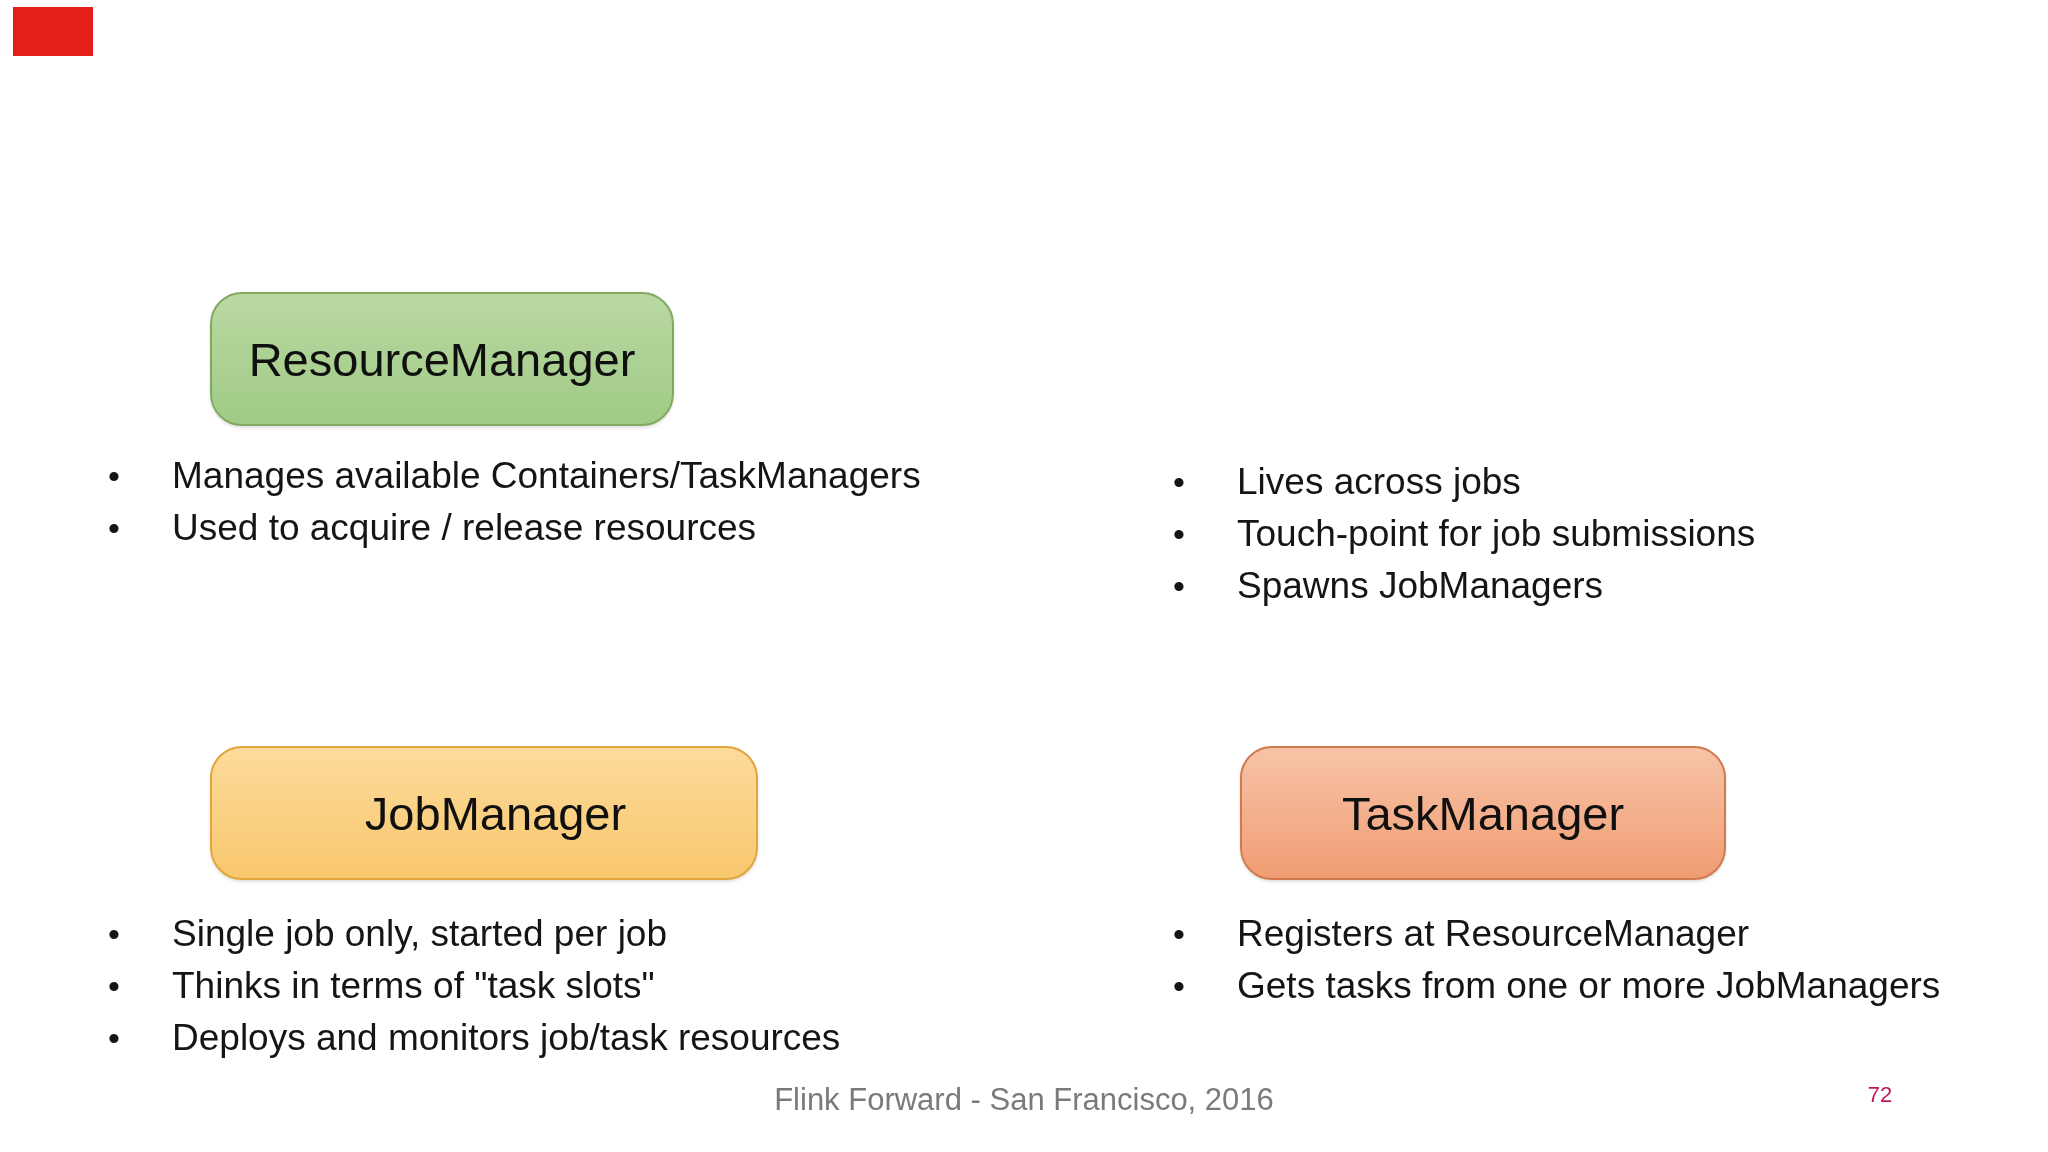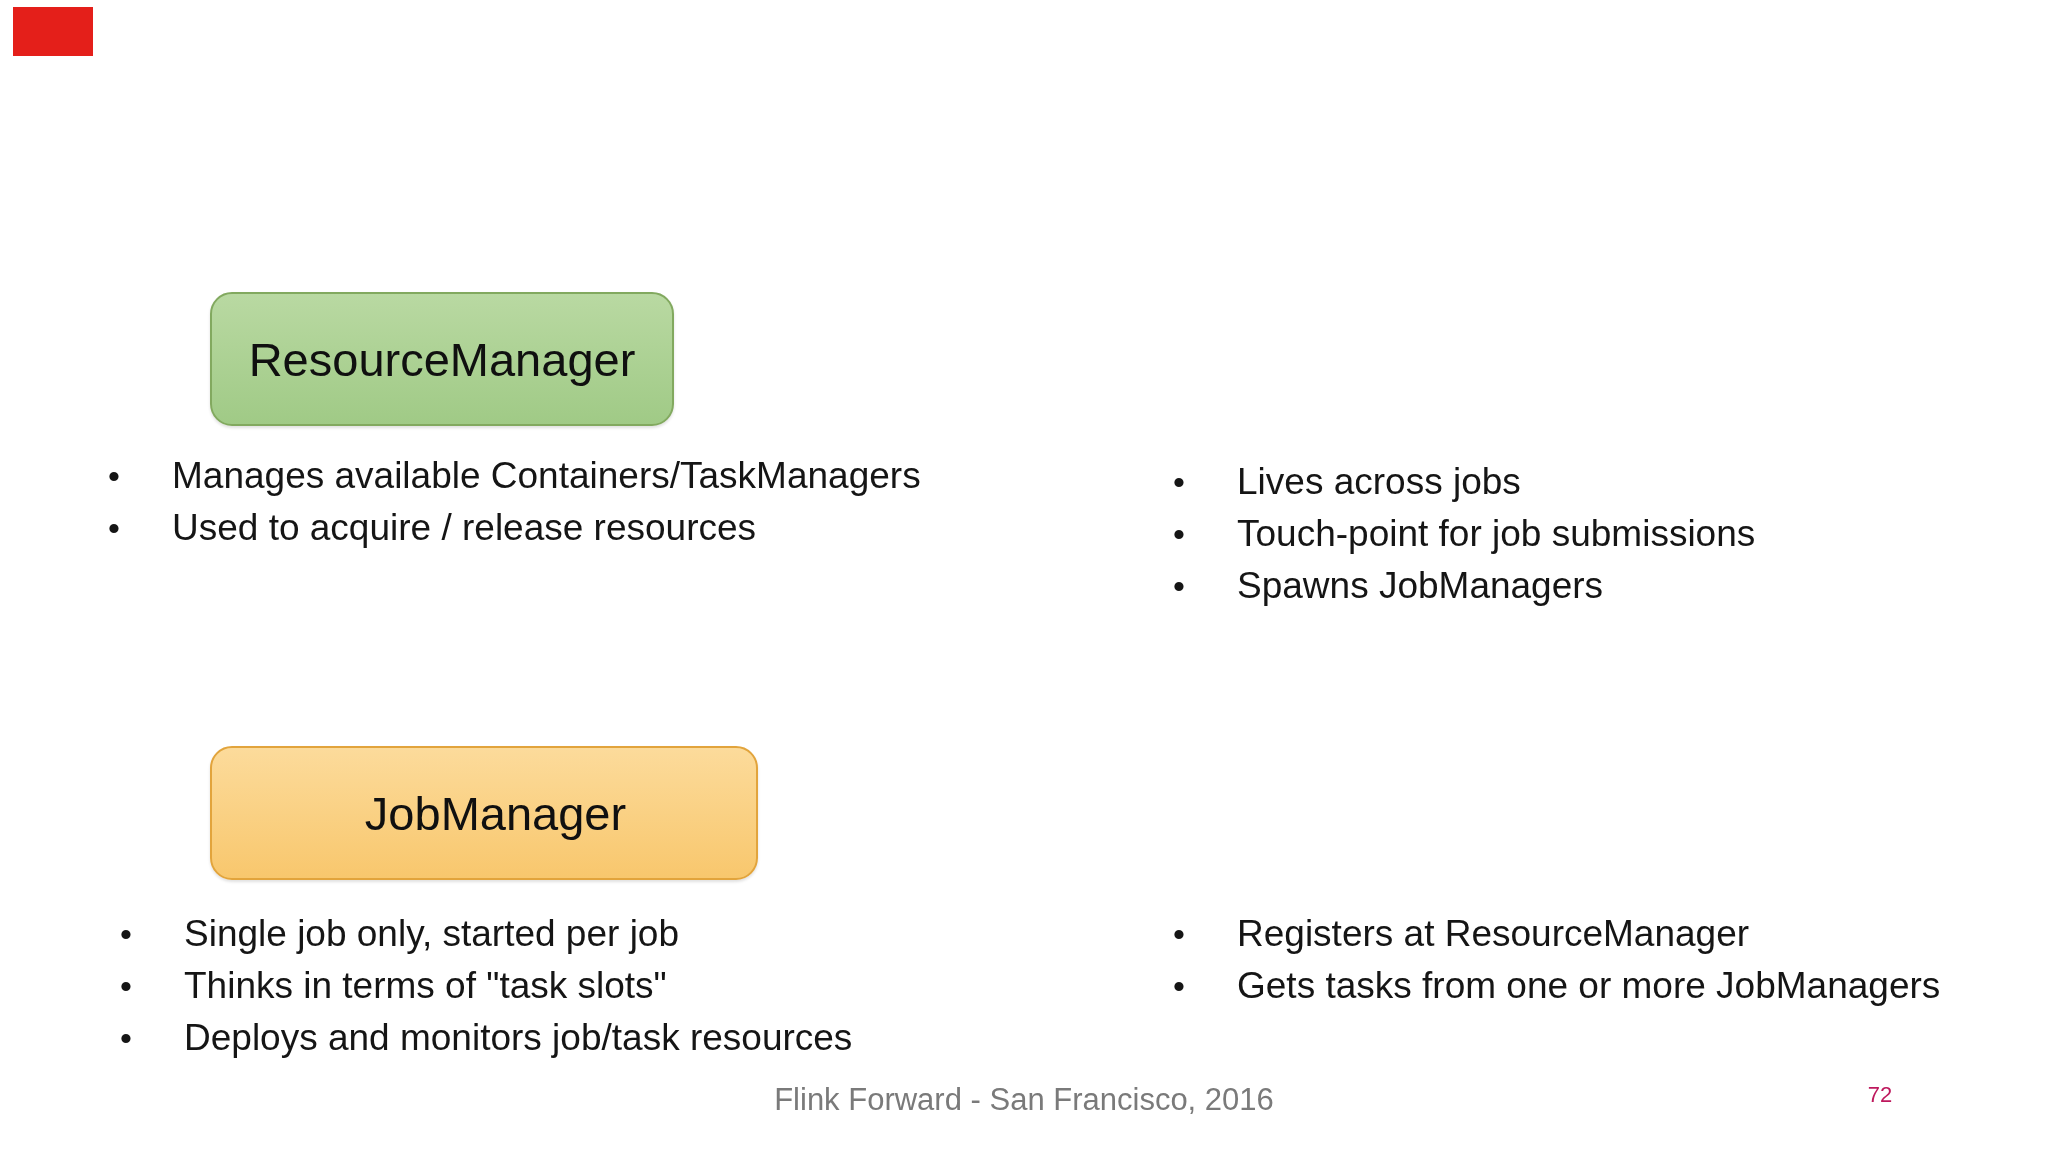--- a/index.html
+++ b/index.html
@@ -26,21 +26,21 @@
     font-size: 80px;
     font-weight: 300;
     letter-spacing: -2px;
     color: #151515;
     white-space: nowrap;
   }
 
   .block {
     position: absolute;
     height: 134px;
-    border-radius: 22px;
+    border-radius: 32px;
     border: 2px solid;
     box-sizing: border-box;
     display: flex;
     align-items: center;
     justify-content: center;
     box-shadow: 0 2px 3px rgba(0,0,0,0.12);
   }
   .block-label {
     font-size: 47px;
     color: #101010;
@@ -88,21 +88,21 @@
     position: absolute;
     left: 8px;
     top: 0;
     font-size: 34px;
     line-height: 52px;
     color: #151515;
   }
 
   .list-rm  { left: 100px; top: 450px; }
   .list-di  { left: 1165px; top: 456px; }
-  .list-jm  { left: 112px; top: 908px; }
+  .list-jm  { left: 100px; top: 908px; }
   .list-tm  { left: 1165px; top: 908px; }
 
   .footer-text {
     position: absolute;
     left: 0; top: 1082px;
     width: 2048px;
     text-align: center;
     font-size: 31px;
     color: #7a7a7a;
   }
@@ -125,20 +125,23 @@
 
   <div class="block block-green">
     <span class="block-label">ResourceManager</span>
   </div>
 
 
   <div class="block block-yellow">
     <span class="block-label">JobManager</span>
   </div>
 
+  <div class="block block-orange">
+    <span class="block-label">TaskManager</span>
+  </div>
 
   <ul class="bullet-list list-rm">
     <li>Manages available Containers/TaskManagers</li>
     <li>Used to acquire / release resources</li>
   </ul>
 
   <ul class="bullet-list list-di">
     <li>Lives across jobs</li>
     <li>Touch-point for job submissions</li>
     <li>Spawns JobManagers</li>

